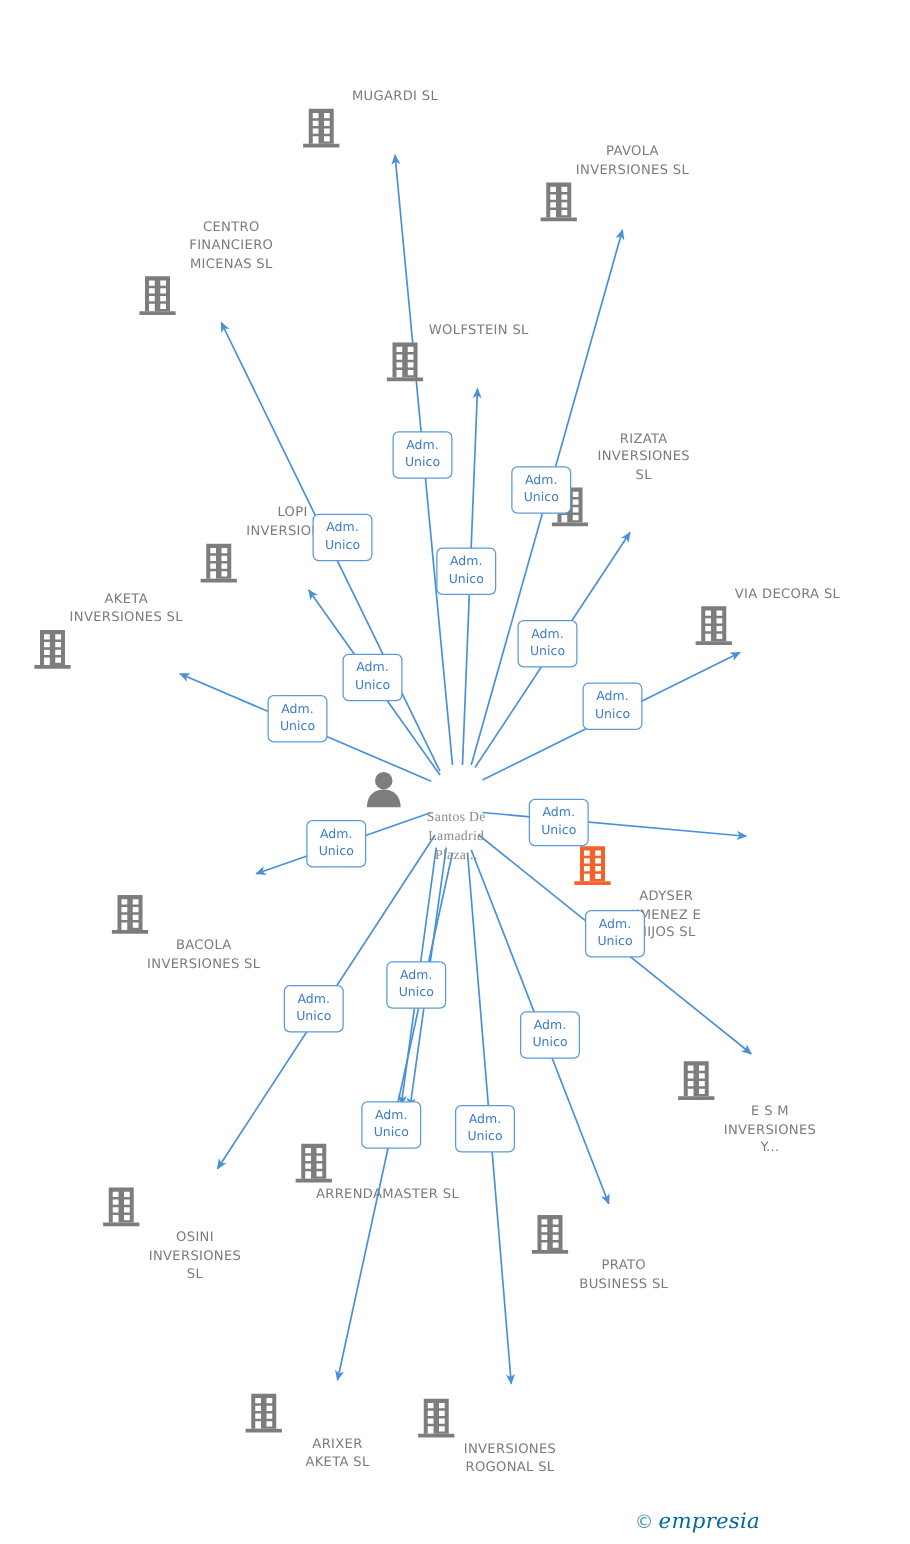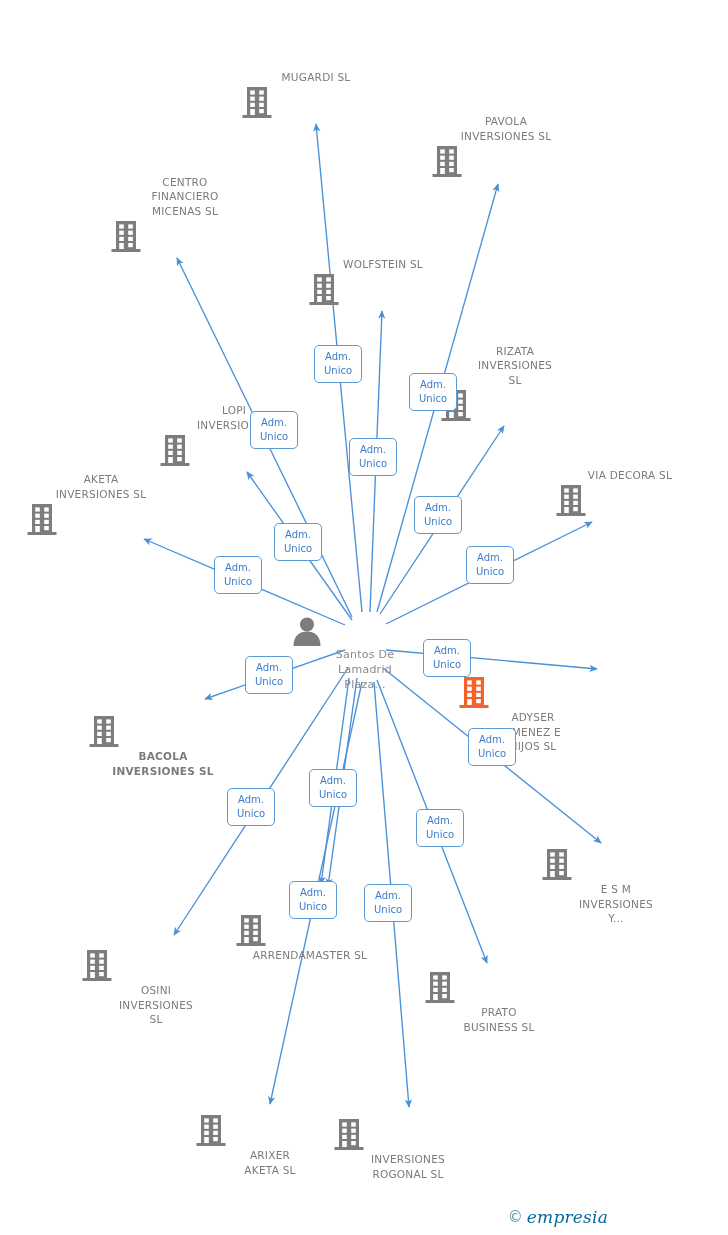--- a/index.html
+++ b/index.html
@@ -13,21 +13,21 @@
 
   
   .node{position:absolute;width:150px;margin-left:-75px;text-align:center;}
   .node .glyph{display:block;margin:0 auto;}
   .node .lbl{
     display:block;font-size:10.5px;line-height:14.5px;color:#7b7b7b;
     letter-spacing:.25px;white-space:pre-line;
   }
   .node.label-above .lbl{margin-bottom:1px;}
   .node.label-below .lbl{margin-top:1px;}
-  .node.root .lbl{color:#8a8a8a;font-size:11px;line-height:15px;}
+  .node.root .lbl{color:#8a8a8a;font-size:11px;line-height:15px;font-family:Liberation Serif, serif;}
 
   
   .bld{width:32px;height:34px;display:block;}
   .person{width:34px;height:30px;display:block;}
 
   
   .badge{
     position:absolute;width:48px;margin-left:-24px;margin-top:-19px;
     box-sizing:border-box;
     border:1.4px solid #5b9bd5;border-radius:5px;background:#ffffff;
@@ -234,21 +234,21 @@
             <rect x="18.2" y="17.8" width="4.6" height="4.2" fill="#ffffff"></rect>
             <rect x="9.2" y="24" width="4.6" height="6" fill="#ffffff"></rect>
             <rect x="18.2" y="24" width="4.6" height="4.2" fill="#ffffff"></rect>
             <rect x="1.5" y="30" width="29" height="3" fill="#f4622c"></rect>
           </svg>
         </span>
         <span class="lbl">ADYSER
 JIMENEZ E
 HIJOS SL</span>
       </div>
-      <div class="node label-below" style="left: 163px; top: 714px; font-weight: bold;">
+      <div class="node label-below" style="left: 163px; top: 714px;">
         <span class="glyph">
           <svg class="bld" viewBox="0 0 32 34" xmlns="http://www.w3.org/2000/svg">
             <rect x="6" y="2" width="20" height="28" fill="#7d7d7d"></rect>
             <rect x="9.2" y="5.4" width="4.6" height="4.2" fill="#ffffff"></rect>
             <rect x="18.2" y="5.4" width="4.6" height="4.2" fill="#ffffff"></rect>
             <rect x="9.2" y="11.6" width="4.6" height="4.2" fill="#ffffff"></rect>
             <rect x="18.2" y="11.6" width="4.6" height="4.2" fill="#ffffff"></rect>
             <rect x="9.2" y="17.8" width="4.6" height="4.2" fill="#ffffff"></rect>
             <rect x="18.2" y="17.8" width="4.6" height="4.2" fill="#ffffff"></rect>
             <rect x="9.2" y="24" width="4.6" height="6" fill="#ffffff"></rect>

